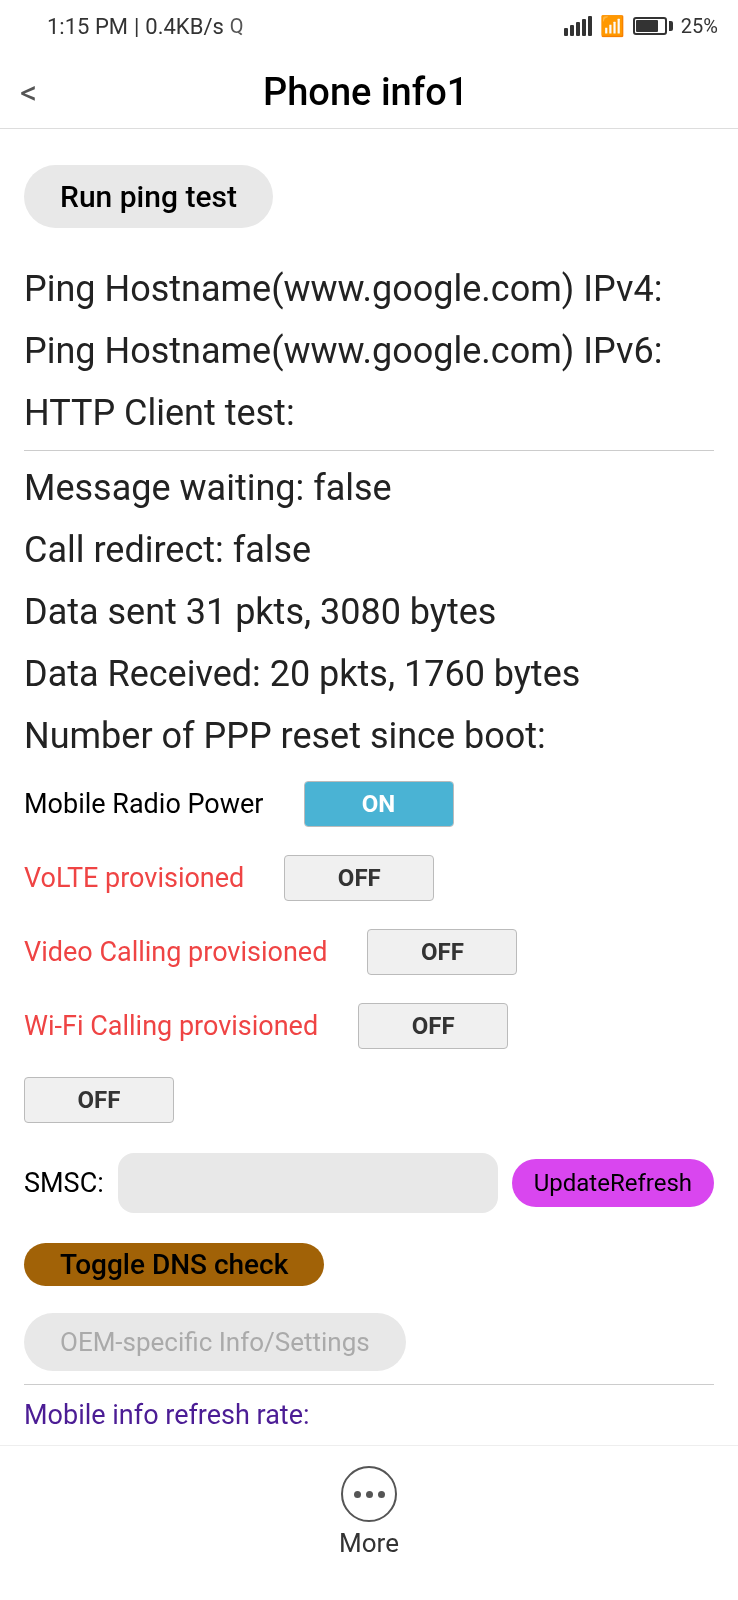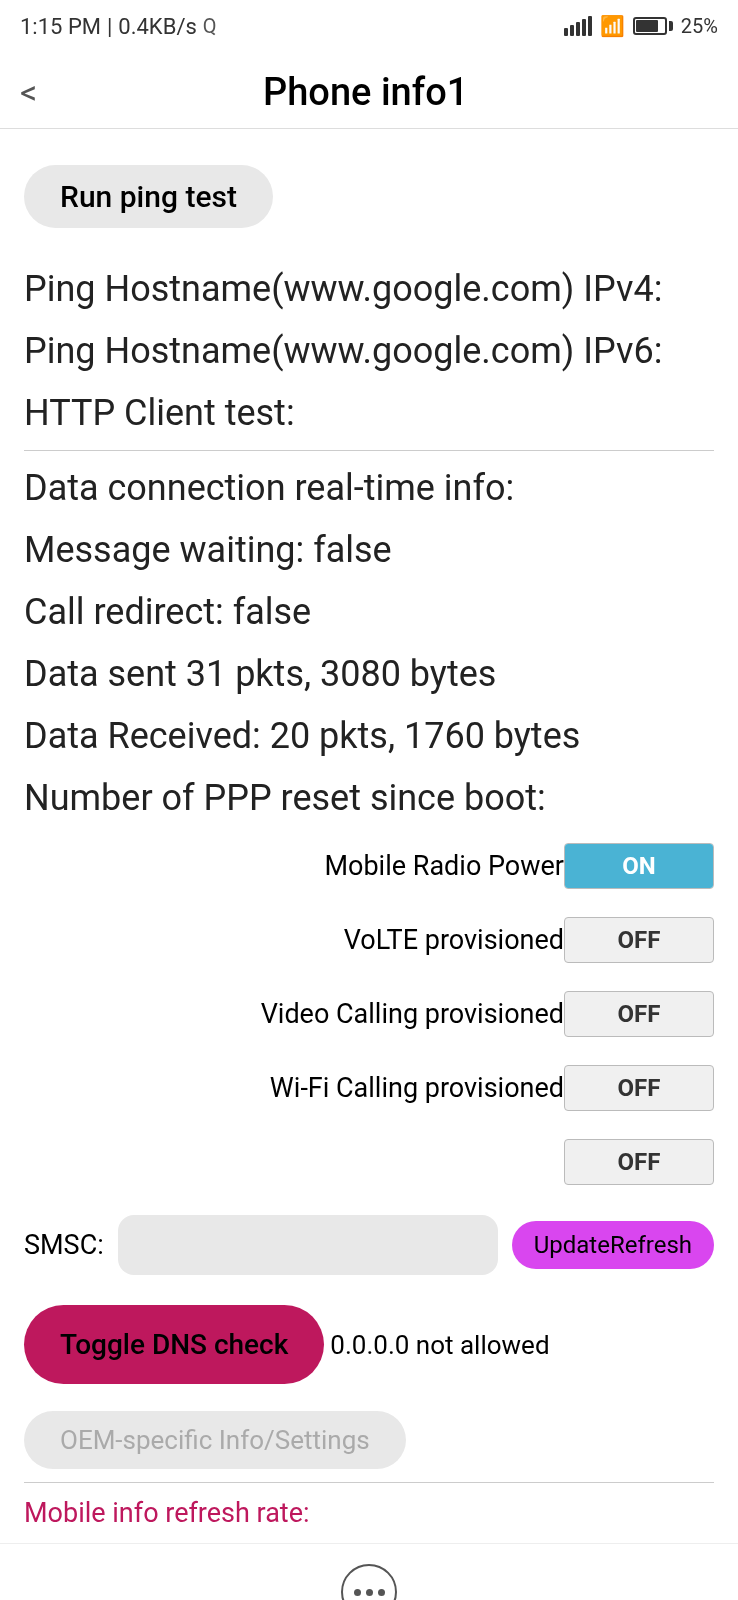--- a/index.html
+++ b/index.html
@@ -13,20 +13,21 @@
       font-size: 28px;
     }
     .status-bar {
       display: flex;
       justify-content: space-between;
       align-items: center;
       padding: 10px 20px;
       font-size: 22px;
       color: #333;
       height: 52px;
+      margin-left: 27px;
     }
     .status-left { display: flex; align-items: center; gap: 6px; }
     .status-right { display: flex; align-items: center; gap: 8px; }
     .header {
       display: flex;
       align-items: center;
       padding: 18px 20px 14px;
       border-bottom: 1.5px solid #ddd;
       position: relative;
     }
@@ -65,27 +66,28 @@
       padding: 4px 0;
       line-height: 1.5;
     }
     .divider {
       border: none;
       border-top: 1.5px solid #ccc;
       margin: 6px 0;
     }
     .toggle-row {
       display: flex;
-      justify-content: flex-end;
+      justify-content: flex-start;
       align-items: center;
       padding: 14px 0;
+      gap: 40px;
     }
     .toggle-label {
       font-size: 27px;
-      color: #000000;
+      color: #ef4444;
     }
     .toggle-label.dark { color: #000; }
     .toggle-widget {
       display: flex;
       align-items: center;
       border: 1.5px solid #bbb;
       border-radius: 4px;
       overflow: hidden;
       min-width: 150px;
     }
@@ -145,23 +147,23 @@
       white-space: nowrap;
     }
     .toggle-dns-row {
       display: flex;
       align-items: center;
       padding: 14px 0;
       flex-wrap: wrap;
       gap: 6px;
     }
     .toggle-dns-btn {
-      background: #be185d;
+      background: #a16207;
       border-radius: 40px;
-      padding: 23px 36px;
+      padding: 5px 36px;
       font-size: 28px;
       font-weight: 500;
       color: #000;
       cursor: pointer;
       white-space: nowrap;
     }
     .toggle-dns-note {
       font-size: 26px;
       color: #000;
     }
@@ -175,21 +177,21 @@
       display: inline-block;
       margin: 3px 0;
     }
     .bottom-divider {
       border: none;
       border-top: 1.5px solid #ccc;
       margin: 10px 0 6px;
     }
     .mobile-refresh-line {
       font-size: 27px;
-      color: #be185d;
+      color: #4c1d95;
       padding: 8px 0 14px;
     }
     .bottom-bar {
       display: flex;
       justify-content: center;
       align-items: center;
       flex-direction: column;
       padding: 20px 0 30px;
       border-top: 1px solid #eee;
       margin-top: auto;
@@ -277,21 +279,20 @@
 
   <div style="margin: 16px 0 8px; text-decoration: underline;">
     <span class="run-ping-btn">Run ping test</span>
   </div>
 
   <div class="info-line">Ping Hostname(www.google.com) IPv4:</div>
   <div class="info-line">Ping Hostname(www.google.com) IPv6:</div>
   <div class="info-line">HTTP Client test:</div>
   <hr class="divider">
 
-  <div class="info-line">Data connection real-time info:</div>
   <div class="info-line">Message waiting: false</div>
   <div class="info-line">Call redirect: false</div>
   <div class="info-line">Data sent 31 pkts, 3080 bytes</div>
   <div class="info-line">Data Received: 20 pkts, 1760 bytes</div>
   <div class="info-line">Number of PPP reset since boot:</div>
 
   <div class="toggle-row">
     <span class="toggle-label dark">Mobile Radio Power</span>
     <div class="toggle-widget">
       <div class="toggle-on">ON</div>
@@ -326,21 +327,20 @@
   </div>
 
   <div class="smsc-row">
     <span class="smsc-label">SMSC:</span>
     <input class="smsc-input" type="text" placeholder="" style="">
     <div class="smsc-update-btn">UpdateRefresh</div>
   </div>
 
   <div class="toggle-dns-row">
     <span class="toggle-dns-btn">Toggle DNS check</span>
-    <span class="toggle-dns-note">0.0.0.0 not allowed</span>
   </div>
 
   <div style="margin: 10px 0;">
     <span class="oem-btn">OEM-specific Info/Settings</span>
   </div>
 
   <hr class="bottom-divider">
 
   <div class="mobile-refresh-line">Mobile info refresh rate:</div>
 

